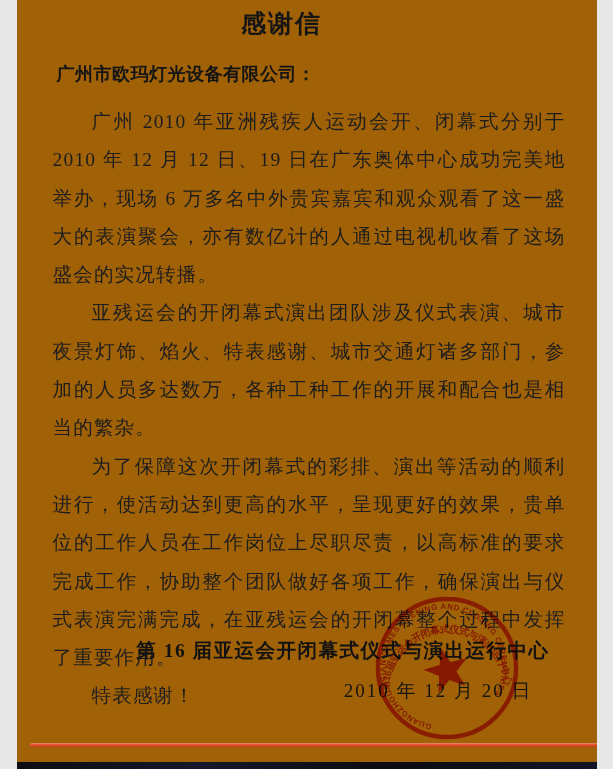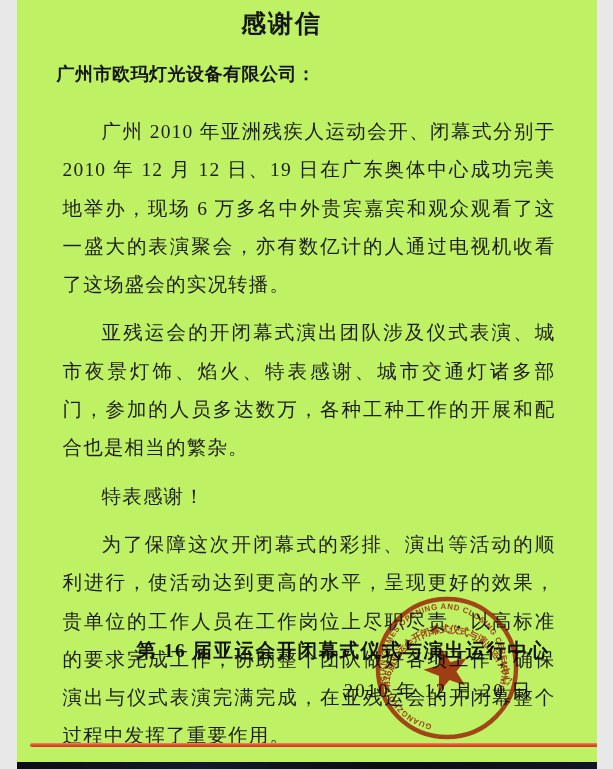--- a/index.html
+++ b/index.html
@@ -1,20 +1,20 @@
 <!DOCTYPE html>
 <html><head>
 <meta charset="utf-8">
 <style>
   html,body{margin:0;padding:0;background:#e8e8e8;}
   .page{
     position:relative;
     width:580px;height:769px;
     margin:0 auto;
-    background:#bef264;
+    background:#a16207;
     overflow:hidden;
     font-family:"Liberation Serif","DejaVu Serif",serif;
     color:#1c1c1c;
   }
   .title{
     position:absolute;top:7px;left:0;width:530px;
     text-align:center;
     font-size:25px;font-weight:700;letter-spacing:2px;
     color:#151515;
   }
@@ -22,21 +22,21 @@
     position:absolute;top:62px;left:40px;
     font-size:18px;font-weight:700;letter-spacing:.5px;
     color:#141414;
   }
   .body-text{
     position:absolute;top:103px;left:36px;right:31px;
     font-size:19.5px;line-height:38.3px;
     text-align:justify;letter-spacing:1.2px;
     color:#1d1d1d;
   }
-  .body-text p{margin:10px;text-indent:2em;}
+  .body-text p{margin:0;text-indent:2em;}
   .signature{
     position:absolute;top:637px;left:0;right:47px;
     text-align:right;
     font-size:19.5px;letter-spacing:1.5px;font-weight:600;
     color:#121212;
   }
   .dateline{
     position:absolute;top:678px;left:0;right:64px;
     text-align:right;
     font-size:19px;letter-spacing:2px;font-weight:500;
@@ -67,22 +67,22 @@
 
 <div class="page">
 
   <div class="title">感谢信</div>
 
   <div class="recipient">广州市欧玛灯光设备有限公司：</div>
 
   <div class="body-text">
     <p>广州 2010 年亚洲残疾人运动会开、闭幕式分别于 2010 年 12 月 12 日、19 日在广东奥体中心成功完美地举办，现场 6 万多名中外贵宾嘉宾和观众观看了这一盛大的表演聚会，亦有数亿计的人通过电视机收看了这场盛会的实况转播。</p>
     <p>亚残运会的开闭幕式演出团队涉及仪式表演、城市夜景灯饰、焰火、特表感谢、城市交通灯诸多部门，参加的人员多达数万，各种工种工作的开展和配合也是相当的繁杂。</p>
+    <p>为了保障这次开闭幕式的彩排、演出等活动的顺利进行，使活动达到更高的水平，呈现更好的效果，贵单位的工作人员在工作岗位上尽职尽责，以高标准的要求完成工作，协助整个团队做好各项工作，确保演出与仪式表演完满完成，在亚残运会的开闭幕整个过程中发挥了重要作用。</p>
     <p>特表感谢！</p>
-    <p>为了保障这次开闭幕式的彩排、演出等活动的顺利进行，使活动达到更高的水平，呈现更好的效果，贵单位的工作人员在工作岗位上尽职尽责，以高标准的要求完成工作，协助整个团队做好各项工作，确保演出与仪式表演完满完成，在亚残运会的开闭幕整个过程中发挥了重要作用。</p>
   </div>
 
   <div class="signature">第 16 届亚运会开闭幕式仪式与演出运行中心</div>
 
   <div class="dateline">2010 年 12 月 20 日</div>
 
   <svg class="stamp" viewBox="0 0 150 150" xmlns="http://www.w3.org/2000/svg">
     <defs>
       <path id="rimPath" d="M 59.7 132.0 A 59 59 0 1 1 60.7 132.2" fill="none"></path>
       <path id="cnArc" d="M 16 98 A 59 59 0 0 1 134 98" fill="none"></path>

